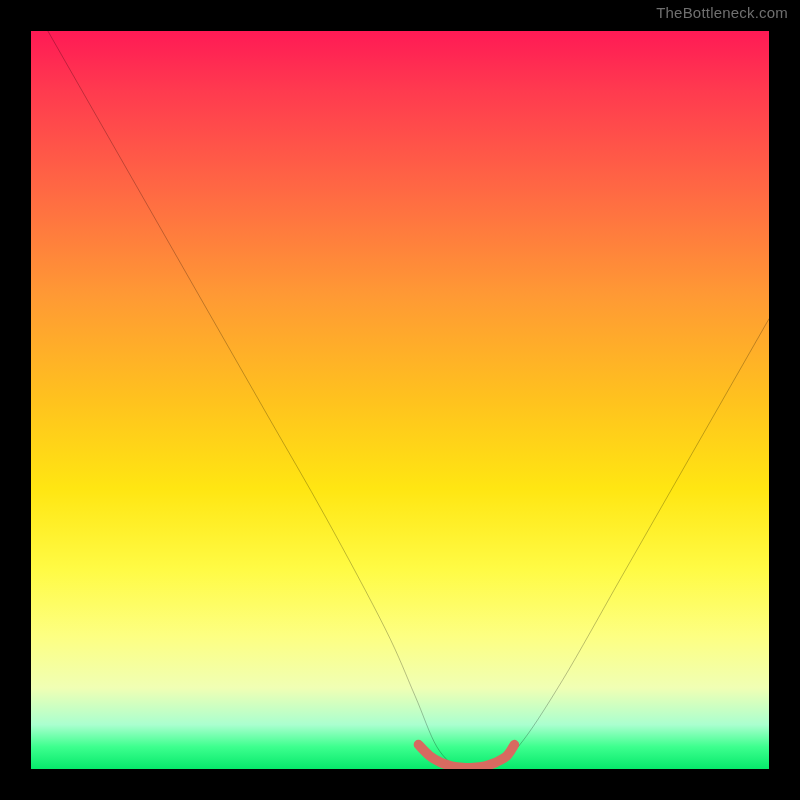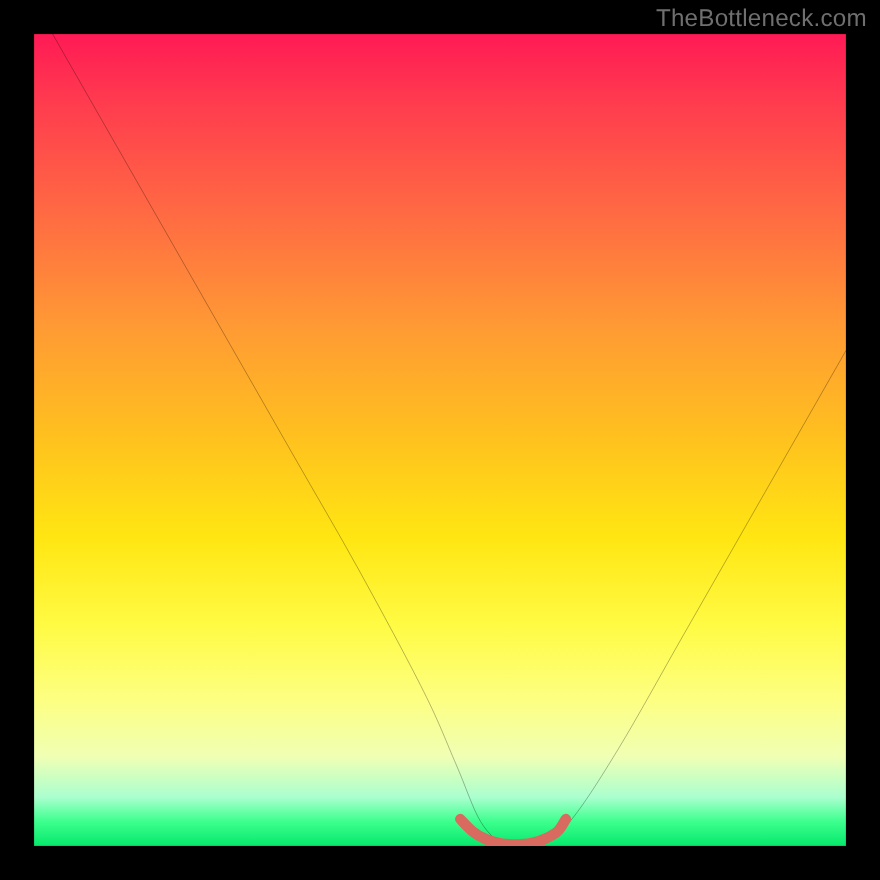--- a/index.html
+++ b/index.html
@@ -15,21 +15,21 @@
     position: relative;
     width: 800px;
     height: 800px;
     background: #000;
   }
   .watermark {
     position: absolute;
     top: 4px;
     right: 12px;
     color: #6f6f6f;
-    font-size: 22px;
+    font-size: 15px;
     font-weight: 400;
     letter-spacing: 0.2px;
     z-index: 30;
   }
   .plot-area {
     position: absolute;
     left: 31px;
     top: 31px;
     width: 738px;
     height: 738px;

